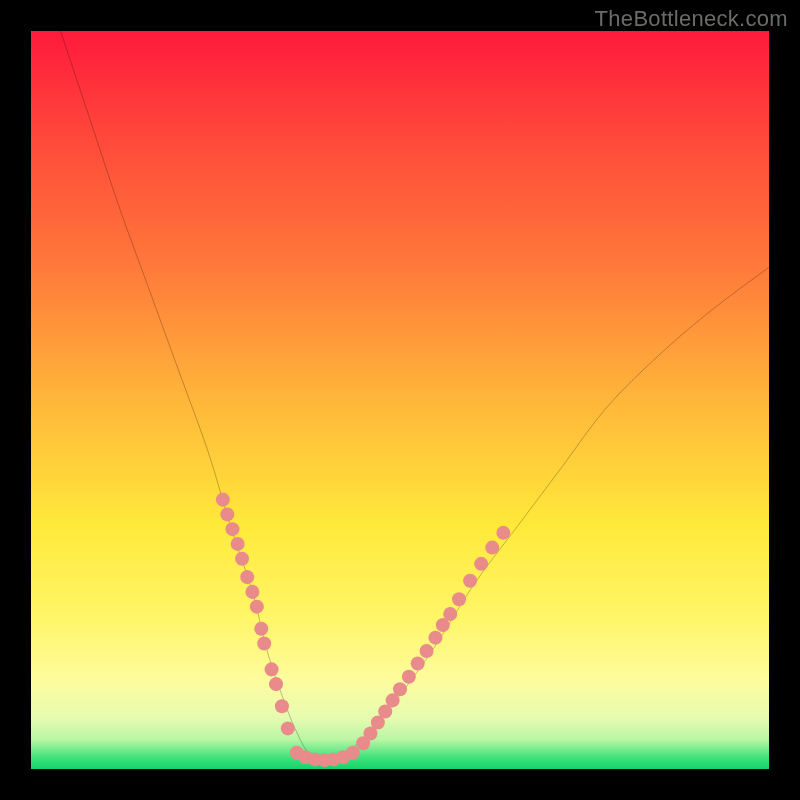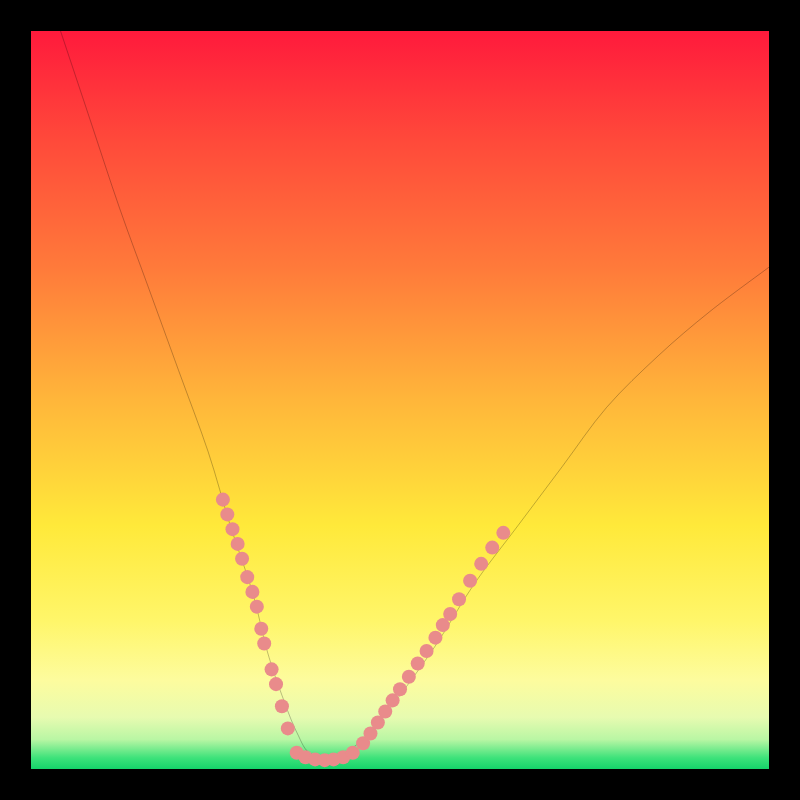--- a/index.html
+++ b/index.html
@@ -54,20 +54,21 @@
     inset: 0;
     width: 100%;
     height: 100%;
     overflow: visible;
   }
 </style>
 </head>
 <body>
 
 <div class="frame">
+  <div class="watermark">TheBottleneck.com</div>
   <div class="plot-area">
     <svg class="curve" viewBox="0 0 100 100" preserveAspectRatio="none">
       <path id="curve-path" fill="none" stroke="#000000" stroke-width="0.25" vector-effect="non-scaling-stroke" d="M 4.00 0.00 C 4.67 2.00, 6.67 8.00, 8.00 12.00 C 9.33 16.00, 10.67 20.17, 12.00 24.00 C 13.33 27.83, 14.67 31.33, 16.00 35.00 C 17.33 38.67, 18.67 42.33, 20.00 46.00 C 21.33 49.67, 22.83 53.50, 24.00 57.00 C 25.17 60.50, 26.00 63.83, 27.00 67.00 C 28.00 70.17, 29.17 73.17, 30.00 76.00 C 30.83 78.83, 31.33 81.67, 32.00 84.00 C 32.67 86.33, 33.33 88.17, 34.00 90.00 C 34.67 91.83, 35.33 93.67, 36.00 95.00 C 36.67 96.33, 37.00 97.50, 38.00 98.00 C 39.00 98.50, 40.67 98.50, 42.00 98.00 C 43.33 97.50, 44.67 96.33, 46.00 95.00 C 47.33 93.67, 48.50 92.00, 50.00 90.00 C 51.50 88.00, 53.33 85.50, 55.00 83.00 C 56.67 80.50, 58.17 77.67, 60.00 75.00 C 61.83 72.33, 64.00 69.67, 66.00 67.00 C 68.00 64.33, 70.00 61.67, 72.00 59.00 C 74.00 56.33, 75.83 53.50, 78.00 51.00 C 80.17 48.50, 82.67 46.17, 85.00 44.00 C 87.33 41.83, 89.50 40.00, 92.00 38.00 C 94.50 36.00, 98.67 33.00, 100.00 32.00 "></path>
       <g id="dots-group">
           <circle cx="26.00" cy="63.50" r="0.95" fill="#e98b8b"></circle>
           <circle cx="26.60" cy="65.50" r="0.95" fill="#e98b8b"></circle>
           <circle cx="27.30" cy="67.50" r="0.95" fill="#e98b8b"></circle>
           <circle cx="28.00" cy="69.50" r="0.95" fill="#e98b8b"></circle>
           <circle cx="28.60" cy="71.50" r="0.95" fill="#e98b8b"></circle>
           <circle cx="29.30" cy="74.00" r="0.95" fill="#e98b8b"></circle>

